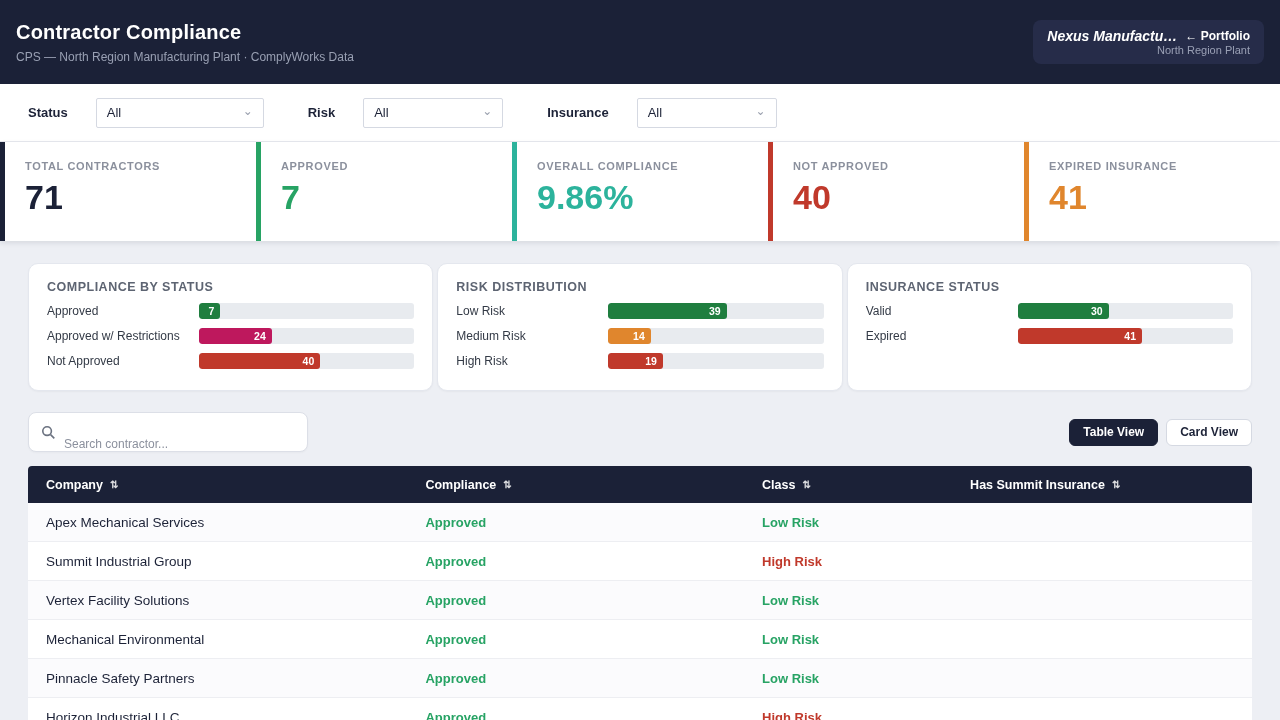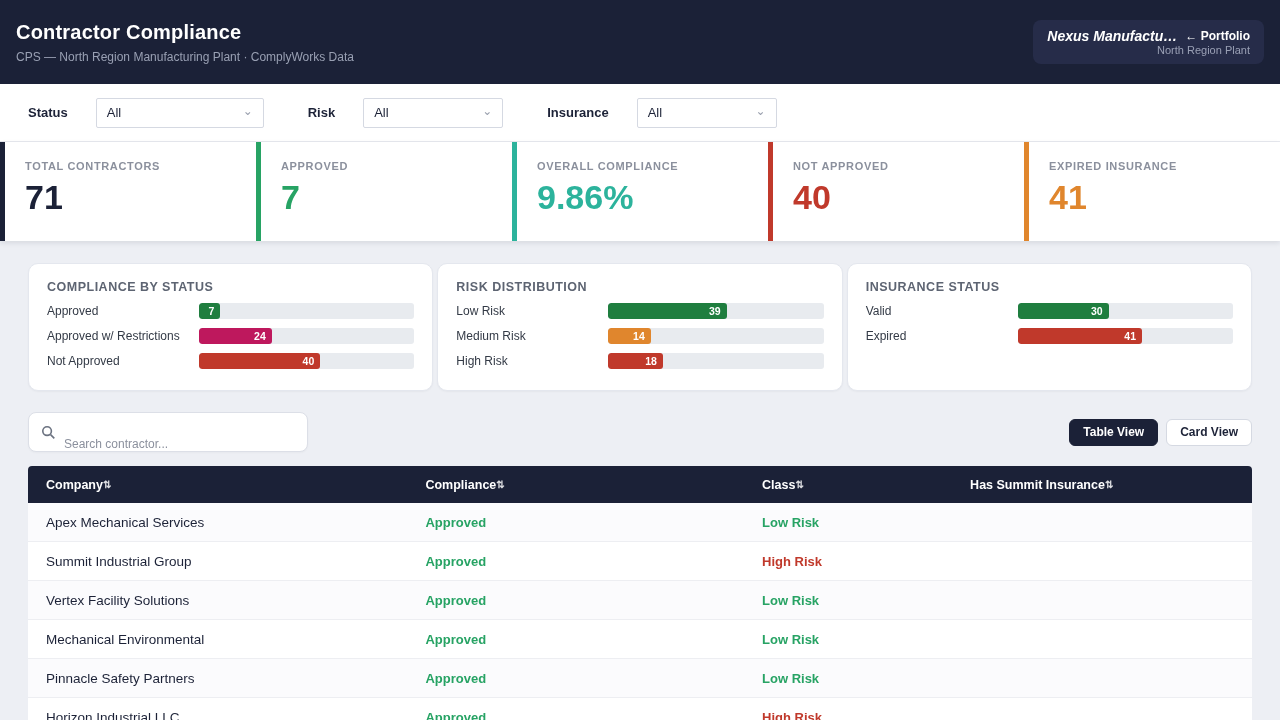--- a/index.html
+++ b/index.html
@@ -67,21 +67,21 @@
   .toggle-btn { height:27px; padding:0 13px; border-radius:6px; font-size:12px;
     font-weight:bold; display:flex; align-items:center; cursor:pointer;
     border:1px solid #d5d9e2; background:#fff; color:#1c2237;
     font-family:"Liberation Sans", sans-serif; }
   .toggle-btn.active { background:var(--navy,#1b2137); border-color:var(--navy,#1b2137); color:#fff; }
 
   
   .data-table { margin:14px 28px 0; background:#fff; border-radius:4px 4px 0 0; overflow:hidden; }
   .tgrid { display:grid; grid-template-columns:31% 27.5% 17% 24.5%; }
   .thead { background:var(--navy,#1b2137); }
-  .th { height:37px; display:flex; align-items:center; padding:0 18px;
+  .th { height:37px; display:flex; align-items:center; gap:7px; padding:0 18px;
     color:#fff; font-size:12.5px; font-weight:bold; cursor:pointer; }
   .sort-icon { font-size:10px; opacity:.85; }
   .trow { border-bottom:1px solid #edeef2; background:#fff; cursor:pointer; }
   .trow:nth-child(even) { background:#fbfbfd; }
   .td { height:38px; display:flex; align-items:center; padding:0 18px; font-size:13.5px; }
   .status-approved { color:var(--green,#27a364); font-weight:bold; font-size:13px; }
   .risk-badge { font-weight:bold; font-size:13px; }
   .risk-badge[data-risk="Low Risk"]  { color:var(--green,#27a364); }
   .risk-badge[data-risk="High Risk"] { color:var(--red,#c0392b); }
 </style>
@@ -194,21 +194,21 @@
       <div class="bar-track">
         <div class="bar-fill" style="width: 19.7183%; background: rgb(224, 134, 45);">
           <span class="bar-value">14</span>
         </div>
       </div>
     </div>
     <div class="bar-row">
       <span class="bar-label">High Risk</span>
       <div class="bar-track">
         <div class="bar-fill" style="width: 25.3521%; background: rgb(192, 57, 43);">
-          <span class="bar-value">18</span>
+          <span class="bar-value">19</span>
         </div>
       </div>
     </div>
   </div>
 
   <div class="card chart-card">
     <div class="chart-title">INSURANCE STATUS</div>
     <div class="bar-row">
       <span class="bar-label">Valid</span>
       <div class="bar-track">

